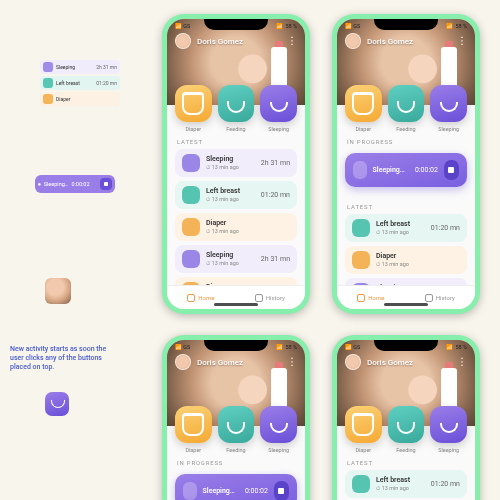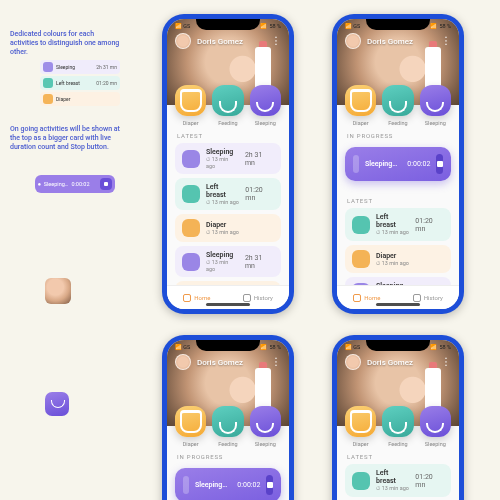--- a/index.html
+++ b/index.html
@@ -66,23 +66,23 @@
     background: linear-gradient(165deg,#9a7ee8,#6a4fd8);
   }
   .mini-ico::after{
     content:""; position:absolute; left:6px; top:8px; width:12px; height:7px;
     border:1.5px solid #fff; border-top:none; border-radius:0 0 10px 10px;
   }
 
   
   .phone {
     position: absolute;
-    width: 132px;
+    width: 148px;
     height: 300px;
-    background: #1d4ed8;
+    background: #86efac;
     border-radius: 22px;
     padding: 5px;
     box-shadow: 0 2px 10px rgba(0,0,0,.25);
   }
   .phone .screen {
     width: 100%; height: 100%;
     background: #fafafa;
     border-radius: 17px;
     overflow: hidden;
     position: relative;
@@ -197,48 +197,47 @@
   .tab.active{ color:#f09a4a;}
   .tab .ti{ width:8px;height:8px;border:1.2px solid currentColor;border-radius:2px;}
   .homebar{position:absolute;bottom:3px;left:50%;transform:translateX(-50%);
     width:44px;height:3px;background:#222;border-radius:3px;opacity:.8;}
 </style>
 </head>
 <body>
 
 <div class="canvas">
 
-  <div class="anno anno1">Dedicated colours for each activities to distinguish one among other.</div>
   <div class="mini-list">
     <div class="mini-row mr-purple">
         <span class="mi"></span>
         <span class="mt">Sleeping</span>
         <span class="md">2h 31 mn</span>
       </div>
     <div class="mini-row mr-teal">
         <span class="mi"></span>
         <span class="mt">Left breast</span>
         <span class="md">01:20 mn</span>
       </div>
     <div class="mini-row mr-orange">
         <span class="mi"></span>
         <span class="mt">Diaper</span>
       </div>
   </div>
 
-  <div class="anno anno2">On going activities will be shown at the top as a bigger card with live duration count and Stop button.</div>
   <div class="mini-pill">
     <span>⏺</span>
       <span>Sleeping…</span>
       <span>0:00:02</span>
       <span class="stopbox"></span>
   </div>
 
   <div class="mini-baby"></div>
 
+  <div class="anno anno4">New activity starts as soon the user clicks any of the buttons placed on top.</div>
   <div class="mini-ico"></div>
 
   <div class="phone phoneA">
     <div class="screen">
       <div class="notch"></div>
       <div class="statusbar">
         <span>📶 GS</span>
         <span class="sb-right">
             <span>📶</span>
             <span>58 %</span>

